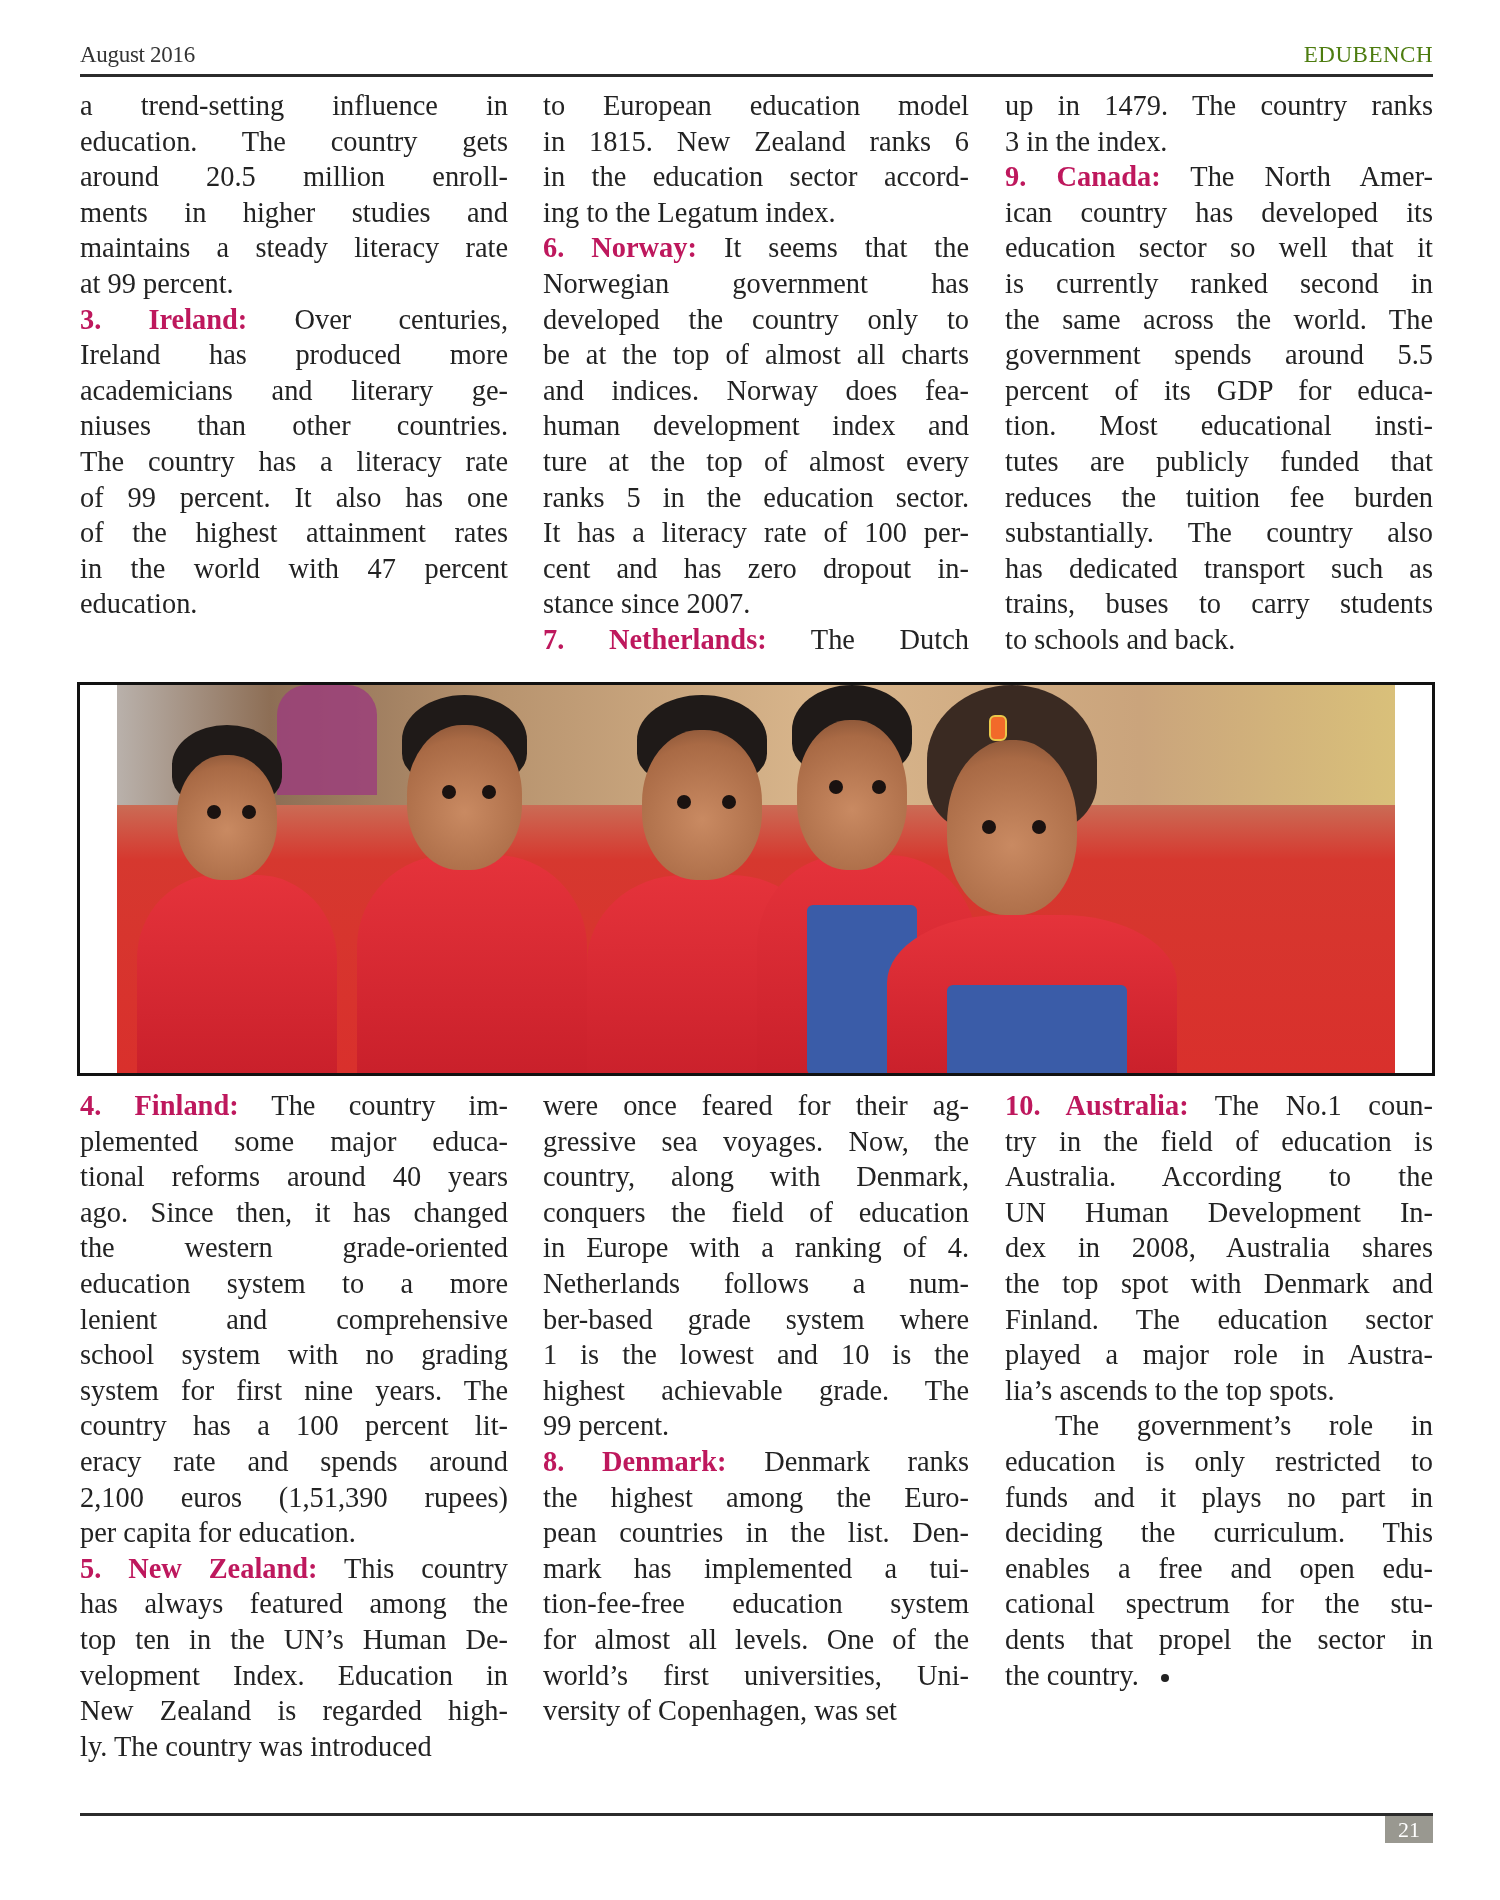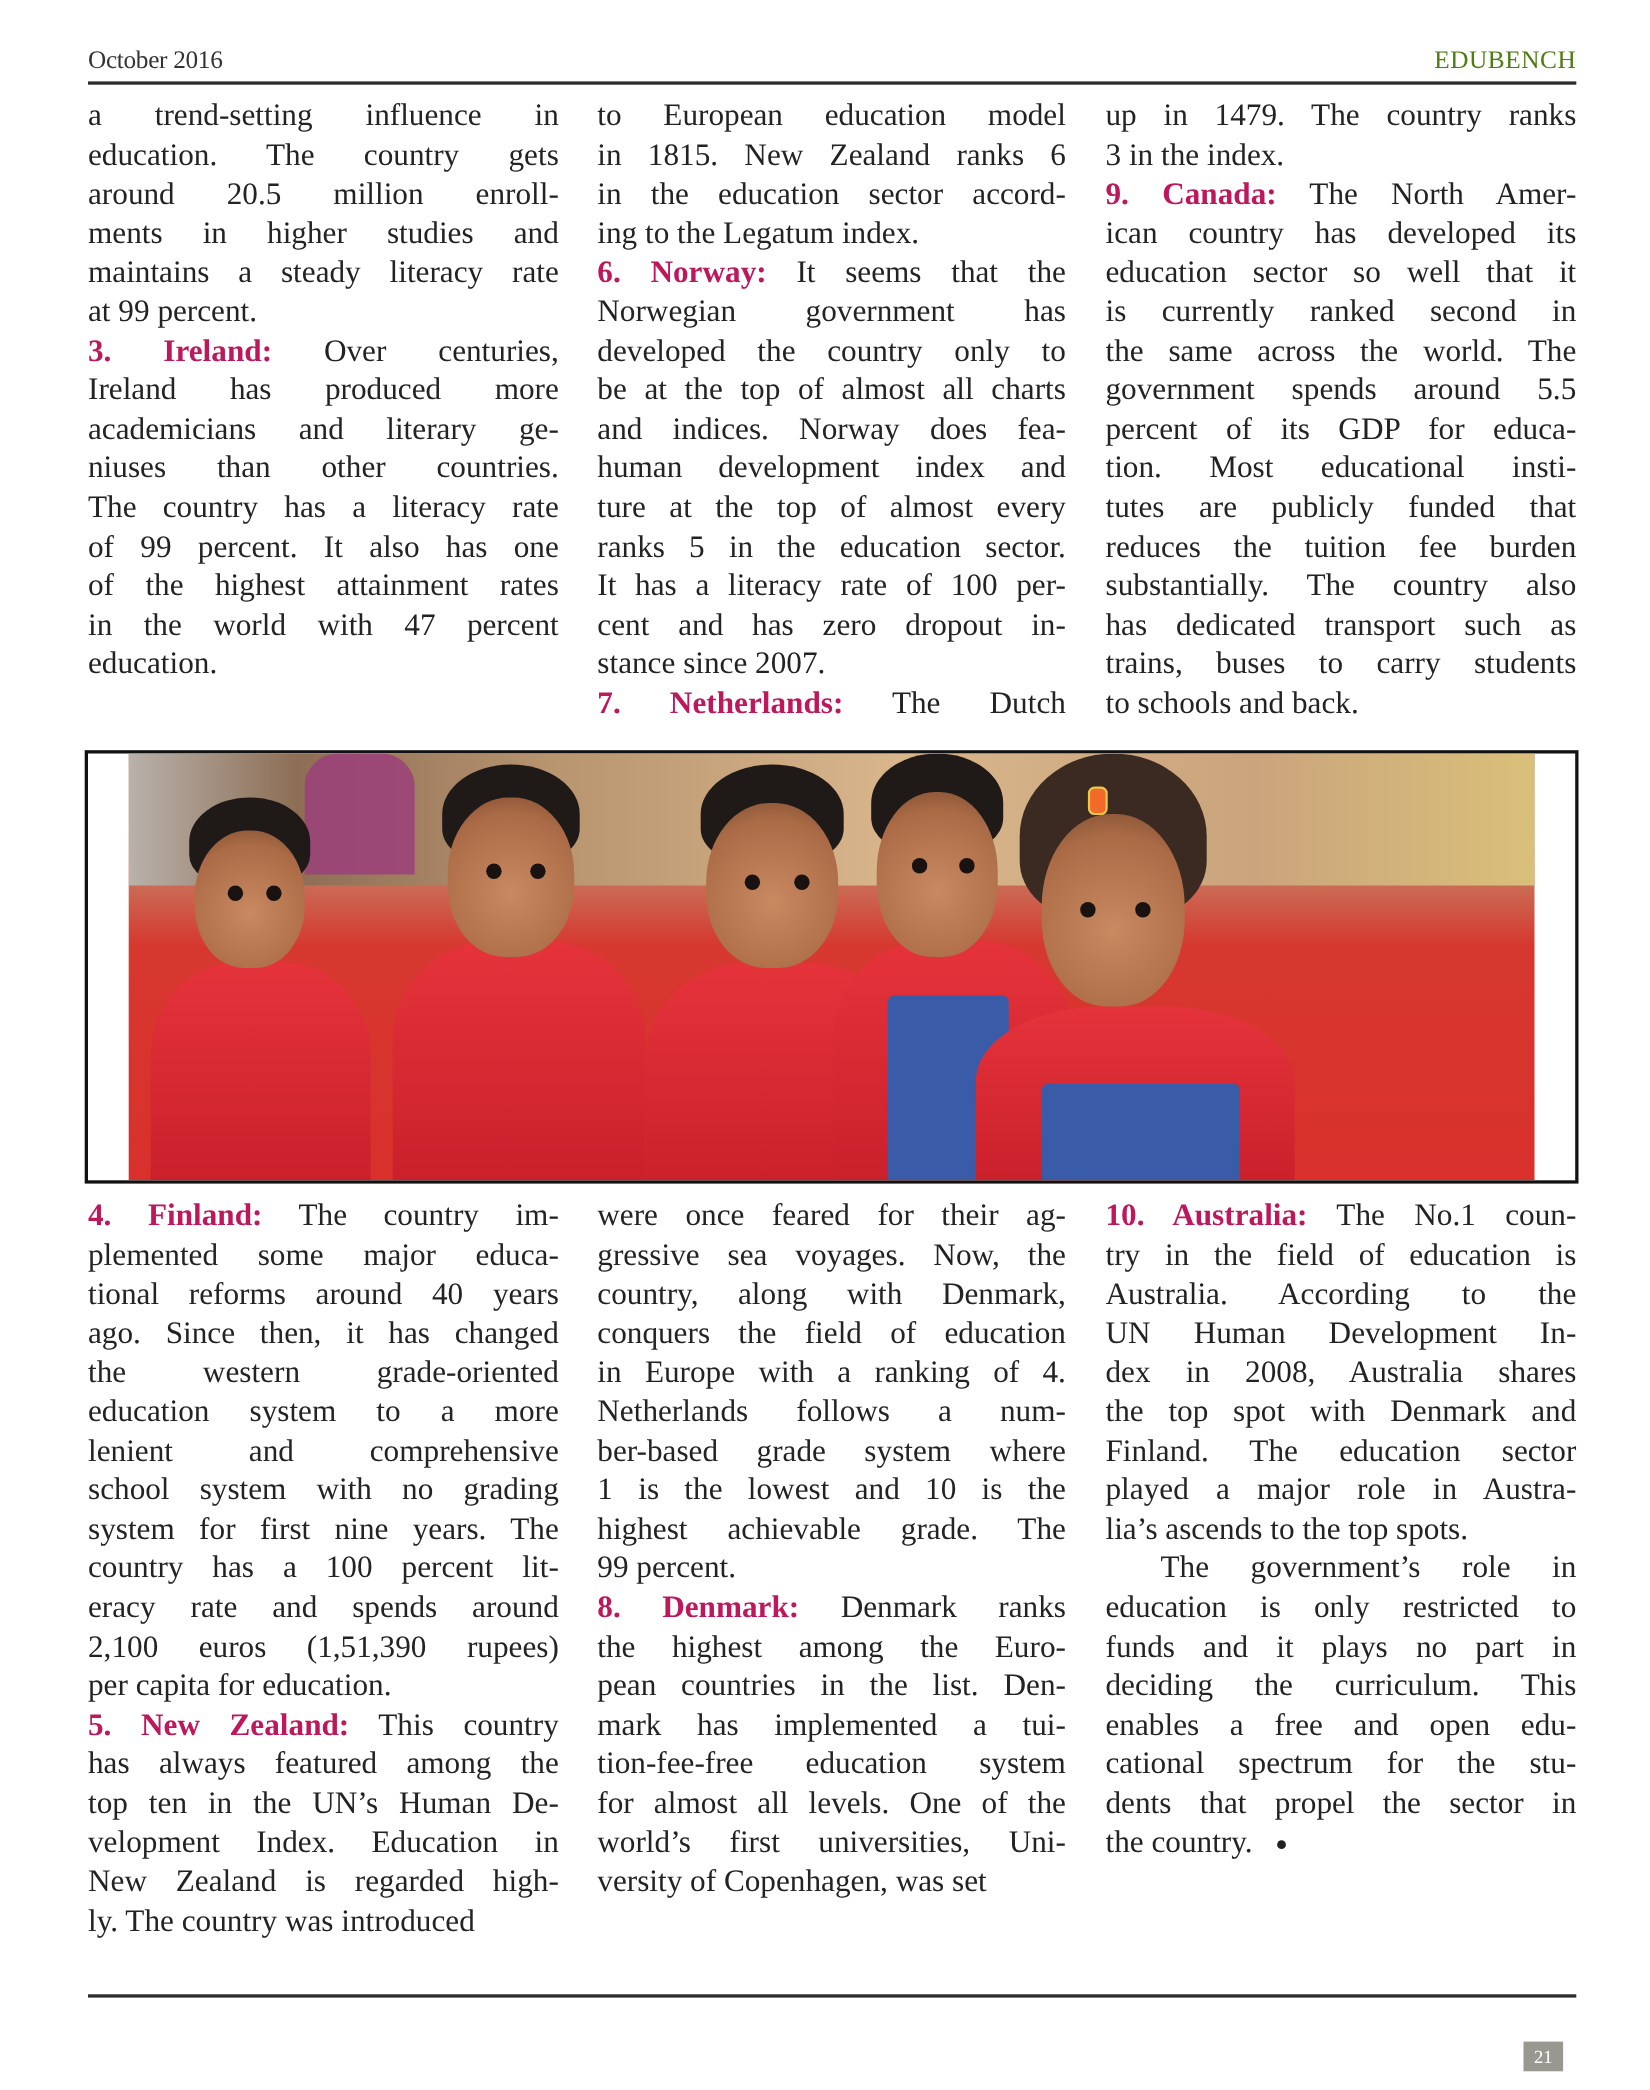--- a/index.html
+++ b/index.html
@@ -26,28 +26,28 @@
              background: linear-gradient(90deg,#b9b1ab 0%,#8d6e55 12%,#b8946f 30%,#d9b68c 55%,#caa47c 80%,#d9c07a 100%); }
     .photo .teacher { position:absolute; left:160px; top:0; width:100px; height:110px; background:#9b3f7a; border-radius: 30px 30px 0 0; opacity:0.85; }
     .kid { position: absolute; }
     .kid .head { position:absolute; border-radius: 48% 48% 45% 45%; background: radial-gradient(circle at 50% 60%, #c98a62 0%, #a96a45 70%, #7a4a30 100%); }
     .kid .hair { position:absolute; border-radius: 50% 50% 35% 35%; background: #1f1a18; }
     .kid .shirt { position:absolute; border-radius: 40% 40% 6% 6%; background: linear-gradient(180deg,#e5333b,#c81f2a); }
     .kid .eye { position:absolute; width:14px; height:14px; border-radius:50%; background:#1a1210; }
     .overall { position:absolute; background:#3a5ca8; border-radius: 6px; }
     .clip { position:absolute; width:14px; height:22px; border-radius:6px; background: #f26a2a; border: 2px solid #e9c84a; }
     .foot-rule { position: absolute; left: 80px; right: 67px; top: 1813px; height: 3px; background: #2b2b2b; }
-    .pagenum { position: absolute; left: 1385px; top: 1816px; width: 36px; height: 27px; background: #999890;
-               color: #fff; font-size: 17px; line-height: 27px; text-align: center; margin-top: 40px; }
+    .pagenum { position: absolute; left: 1385px; top: 1816px; width: 48px; height: 27px; background: #999890;
+               color: #fff; font-size: 22px; line-height: 27px; text-align: center; }
     .bullet { display:inline-block; width:8px; height:8px; border-radius:50%; background:#222; margin-left: 22px; vertical-align: middle; }
   </style>
 </head>
 <body>
 
-<div class="hdr-left">October 2016</div>
+<div class="hdr-left">August 2016</div>
 <div class="hdr-right">EDUBENCH</div>
 <div class="hdr-rule"></div>
 
 <div class="col c1 top">
     <span class="ln">a trend-setting influence in</span>
     <span class="ln">education. The country gets</span>
     <span class="ln">around 20.5 million enroll-</span>
     <span class="ln">ments in higher studies and</span>
     <span class="ln">maintains a steady literacy rate</span>
     <span class="ln last">at 99 percent.</span>

